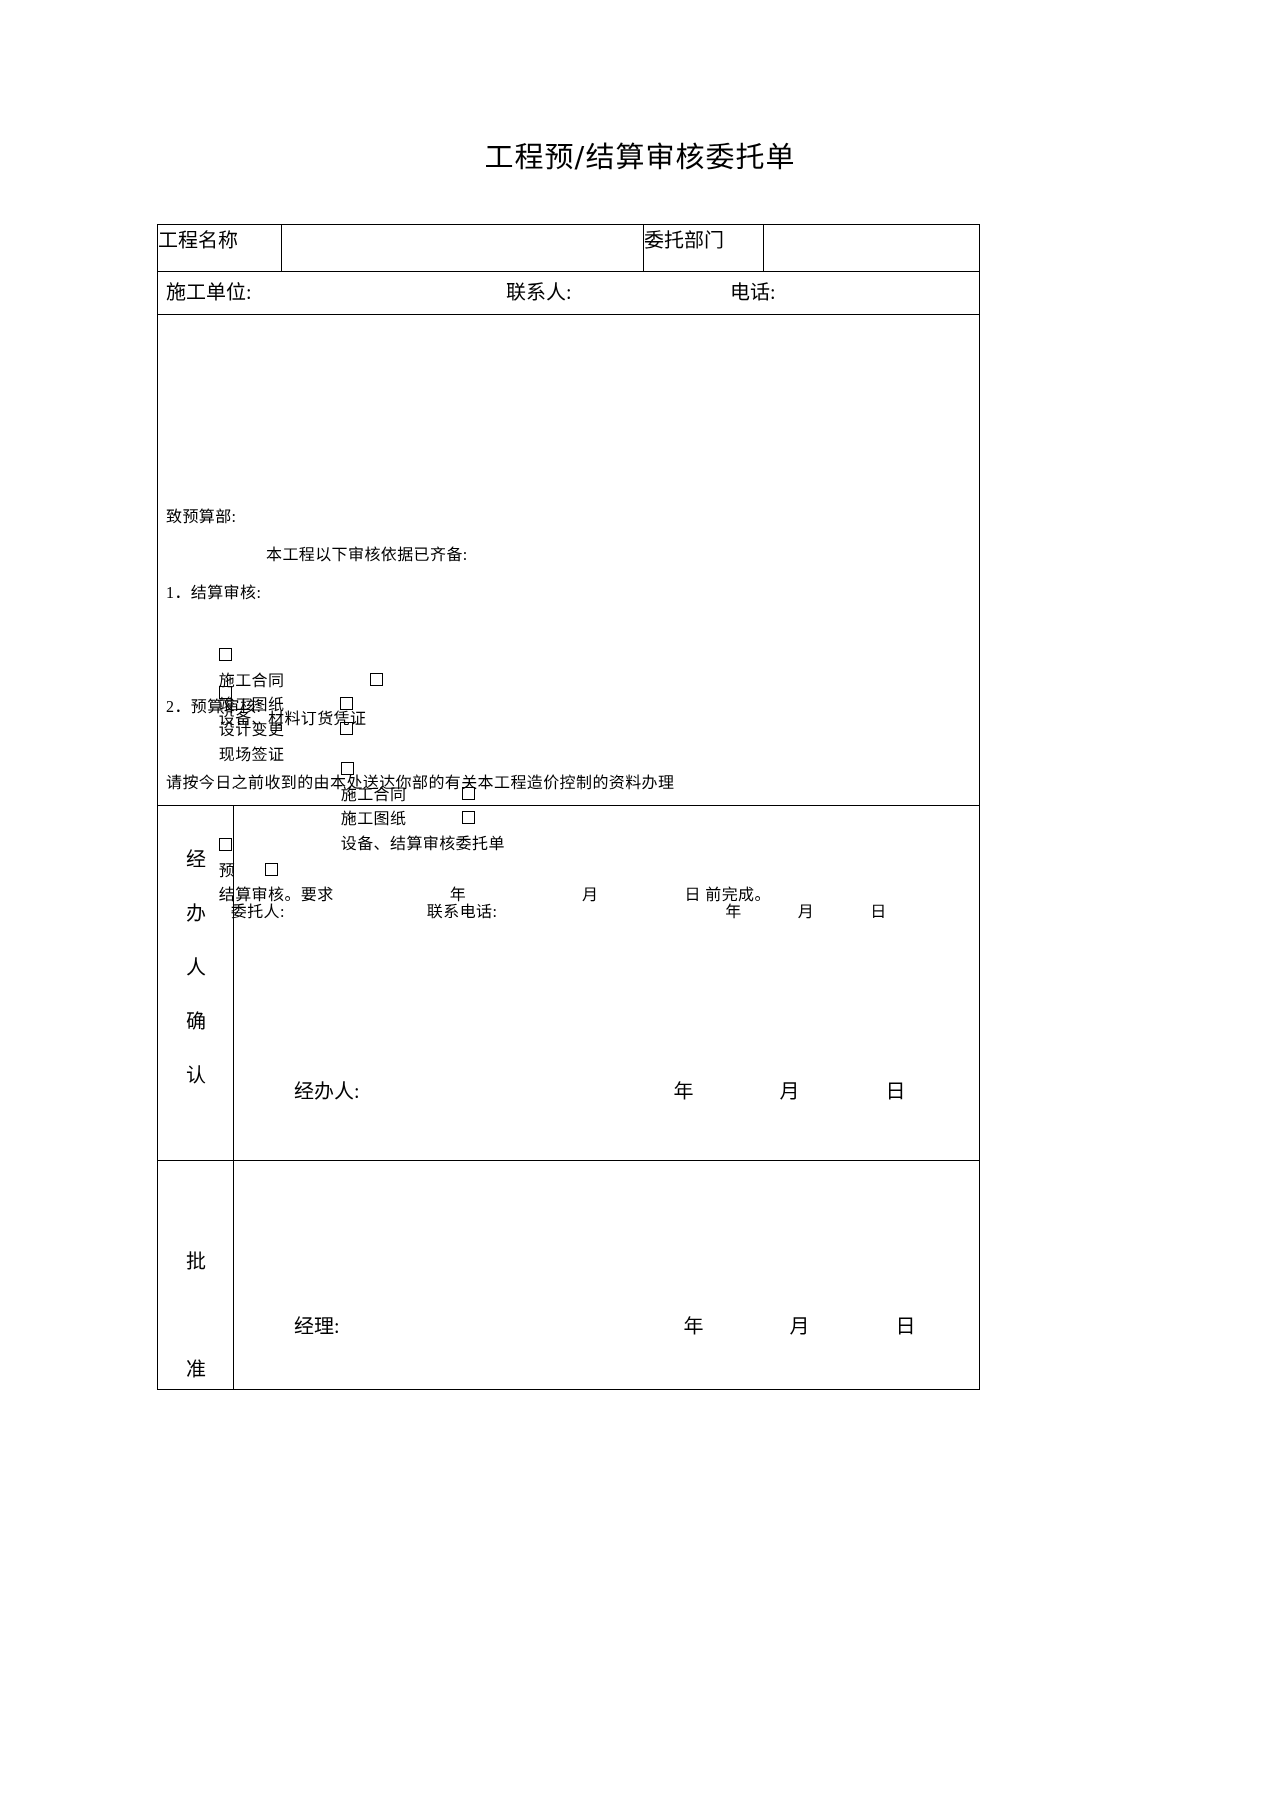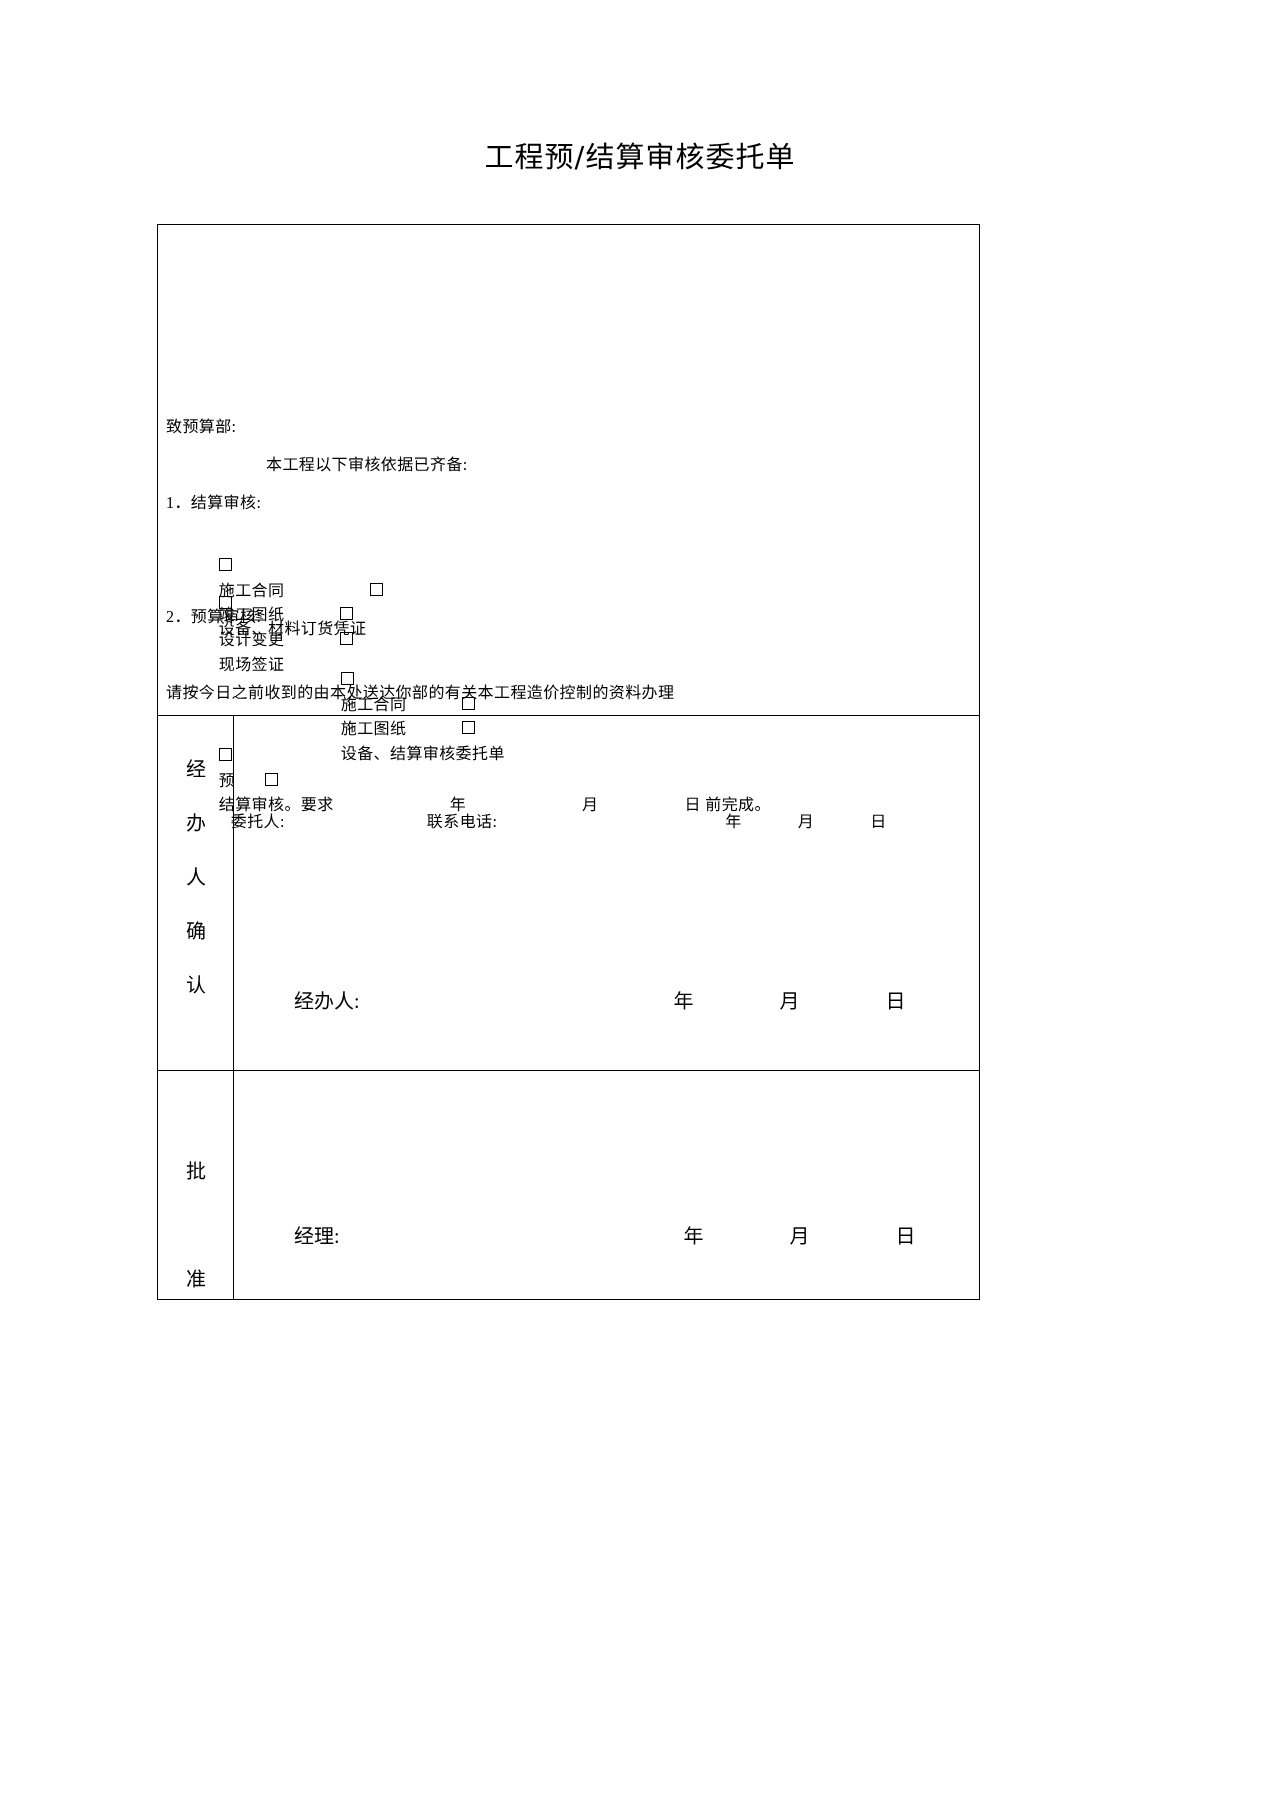--- a/index.html
+++ b/index.html
@@ -177,21 +177,34 @@
   <table class="form-table">
     <colgroup>
       <col style="width:76px">
       <col style="width:48px">
       <col style="width:362px">
       <col style="width:120px">
       <col style="width:216px">
     </colgroup>
 
     <tbody>
-
+        <tr>
+      <td class="cell-label-name" colspan="2">工程名称</td>
+      <td class="cell-value-name"></td>
+      <td class="cell-label-dept">委托部门</td>
+      <td class="cell-value-dept"></td>
+    </tr>
+
+    <tr>
+      <td class="cell-contact" colspan="5">
+        <span class="c-unit">施工单位:</span>
+        <span class="c-person">联系人:</span>
+        <span class="c-phone">电话:</span>
+      </td>
+    </tr>
 
     <tr>
       <td class="cell-body" colspan="5">
         <div class="body-inner">
 
           <div class="body-line l-to">致预算部:</div>
 
           <div class="body-line l-intro">本工程以下审核依据已齐备:</div>
 
           <div class="body-line l-sec1">1．结算审核:</div>

